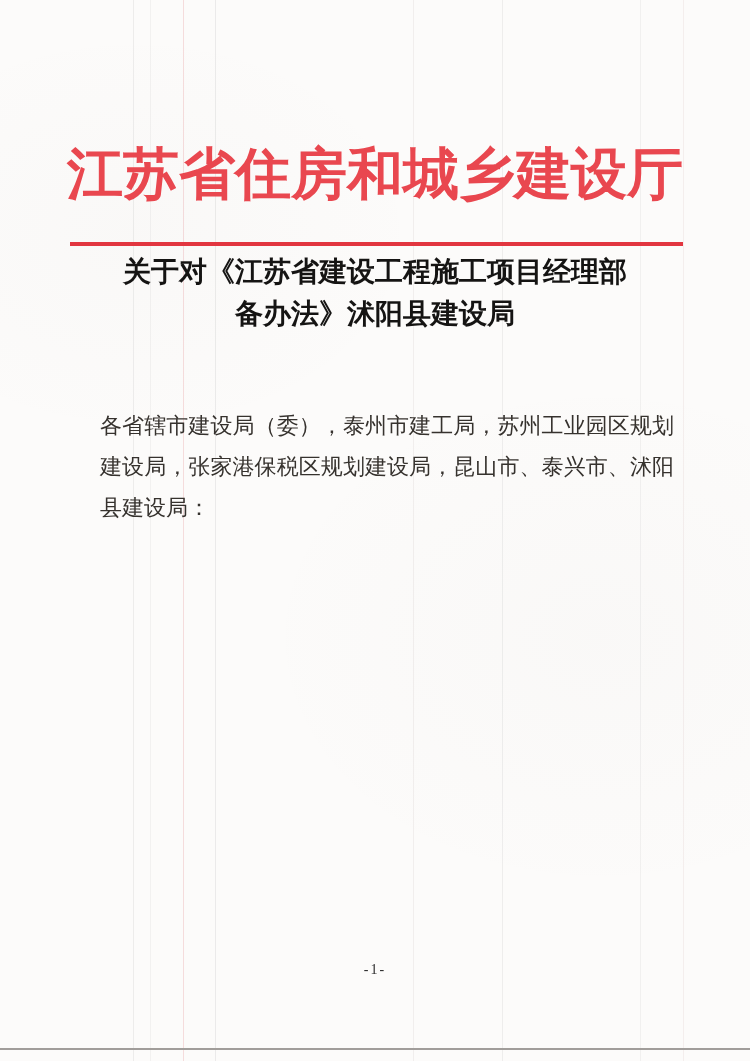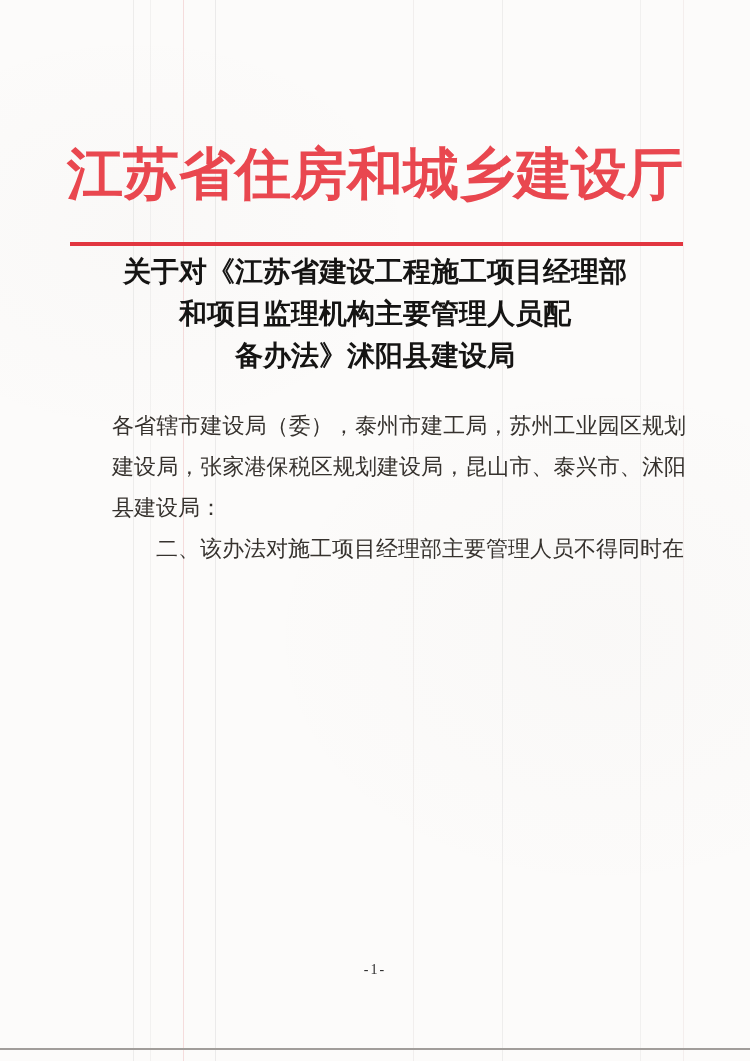--- a/index.html
+++ b/index.html
@@ -67,21 +67,21 @@
     font-size: 28px;
     line-height: 42px;
     font-weight: 700;
     color: #151413;
   }
   .title-line { display: block; }
 
   .doc-body {
     position: absolute;
     top: 405px;
-    left: 112px;
+    left: 100px;
     width: 574px;
     font-size: 22px;
     line-height: 41px;
     color: #36322e;
     text-align: justify;
   }
   .doc-body p {
     margin: 0;
     padding: 0;
   }
@@ -121,26 +121,24 @@
   <div class="artifact a6"></div>
   <div class="artifact a7"></div>
   <div class="artifact a8"></div>
 
   <h1 class="letterhead">江苏省住房和城乡建设厅</h1>
 
   <div class="divider"></div>
 
   <h2 class="doc-title">
     <span class="title-line">关于对《江苏省建设工程施工项目经理部</span>
-    <span class="title-line">和项目监理机构主要管理人员配</span>
     <span class="title-line">备办法》沭阳县建设局</span>
   </h2>
 
   <div class="doc-body">
     <p class="recipients">各省辖市建设局（委），泰州市建工局，苏州工业园区规划建设局，张家港保税区规划建设局，昆山市、泰兴市、沭阳县建设局：</p>
-    <p class="para-indent">二、该办法对施工项目经理部主要管理人员不得同时在</p>
   </div>
 
   <div class="page-number">-1-</div>
 
   <div class="bottom-edge"></div>
 
 </div>
 
 </body></html>

